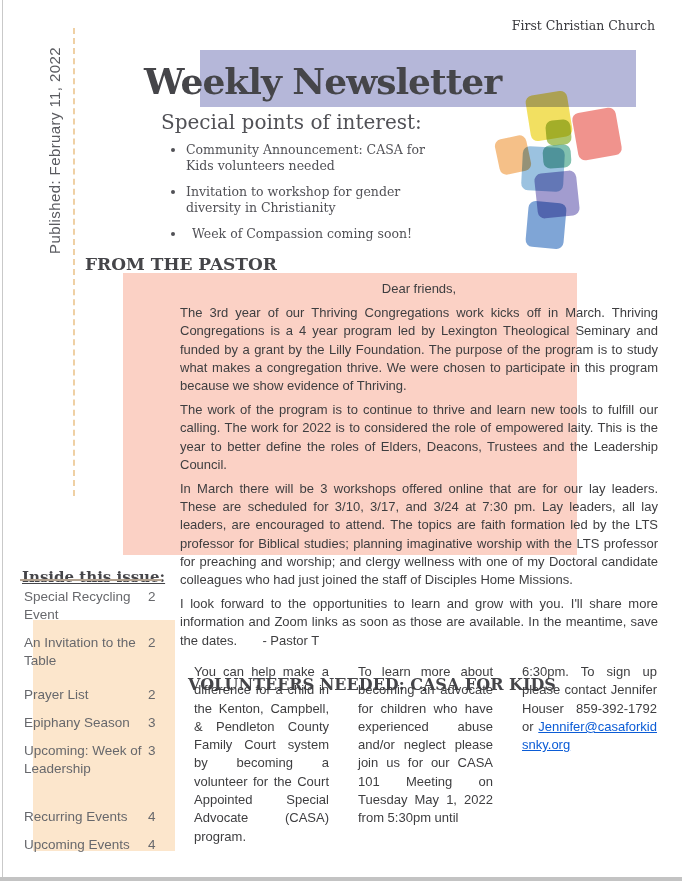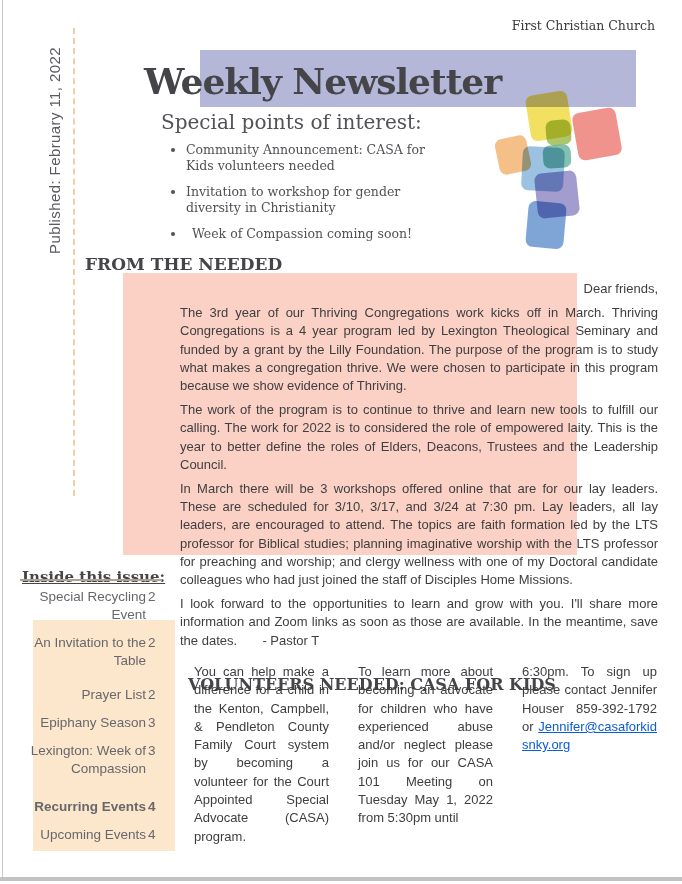--- a/index.html
+++ b/index.html
@@ -36,30 +36,30 @@
   .c-lblue  {left:37px;top:57px;width:42px;height:44px;background:#85b5d9;transform:rotate(3deg);}
   .c-purple {left:51px;top:82px;width:42px;height:45px;background:#8e86c4;transform:rotate(-6deg);}
   .c-blue   {left:42px;top:112px;width:38px;height:46px;background:#6391cd;transform:rotate(5deg);}
 
   .slab-h{font-family:"DejaVu Serif",serif;font-weight:bold;color:#454549;white-space:nowrap;}
   .pastor-h{position:absolute;left:85px;top:254px;font-size:17px;}
   .pink-block{position:absolute;left:123px;top:273px;width:454px;height:282px;background:#fbd1c5;}
   .letter{position:absolute;left:180px;top:280px;width:478px;font-size:13px;line-height:18.2px;
           color:#3e3e40;}
   .letter p{margin:0 0 6px;text-align:justify;}
-  .letter p.salutation{text-align:right;}
+  .letter p.salutation{text-align:center;}
 
   .toc-h{position:absolute;left:22px;top:568px;font-size:15px;text-decoration:underline;}
   .toc-rule{position:absolute;left:20px;top:579px;width:142px;height:2px;background:#b3a290;}
   .peach-block{position:absolute;left:33px;top:620px;width:142px;height:231px;background:#fce6cc;}
   .toc{position:absolute;left:24px;top:588px;width:140px;font-size:13.5px;line-height:18px;color:#67686c;}
   .toc-row{display:flex;margin-bottom:10px;}
   .toc-row.gap-md{margin-top:16px;}
-  .toc-row.gap-lg{margin-top:20px;font-weight:bold;}
-  .toc-label{flex:1;text-align:right;}
+  .toc-row.gap-lg{margin-top:30px;}
+  .toc-label{flex:1;text-align:left;}
   .toc-page{width:16px;text-align:left;padding-left:2px;}
 
   .vol-h{position:absolute;left:188px;top:663px;font-size:16px;margin-top:12px;}
   .cols{position:absolute;left:194px;top:663px;width:463px;display:flex;gap:29px;}
   .col{flex:1;font-size:13px;line-height:18.3px;color:#3e3e40;text-align:justify;}
   .email{color:#0b5cd6;text-decoration:underline;word-break:break-all;cursor:pointer;}
 </style>
 </head>
 <body>
 
@@ -85,21 +85,21 @@
     <div class="c-orange"></div>
     <div class="c-yellow"></div>
     <div class="c-green"></div>
     <div class="c-red"></div>
     <div class="c-teal"></div>
     <div class="c-lblue"></div>
     <div class="c-purple"></div>
     <div class="c-blue"></div>
   </div>
 
-  <div class="pastor-h slab-h">FROM THE NEEDED</div>
+  <div class="pastor-h slab-h">FROM THE PASTOR</div>
   <div class="pink-block"></div>
   <div class="letter">
     <p class="salutation">Dear friends,</p>
     <p>The 3rd year of our Thriving Congregations work kicks off in March.  Thriving Congregations is a 4 year program led by Lexington Theological Seminary and funded by a grant by the Lilly Foundation.  The purpose of the program is to study what makes a congregation thrive.  We were chosen to participate in this program because we show evidence of Thriving.</p>
     <p>The work of the program is to continue to thrive and learn new tools to fulfill our calling.  The work for 2022 is to considered the role of empowered laity.  This is the year to better define the roles of Elders, Deacons, Trustees and the Leadership Council.</p>
     <p>In March there will be 3 workshops offered online that are for our lay leaders.  These are scheduled for 3/10, 3/17, and 3/24 at 7:30 pm.  Lay leaders, all lay leaders, are encouraged to attend.  The topics are faith formation led by the LTS professor for Biblical studies; planning imaginative worship with the LTS professor for preaching and worship; and clergy wellness with one of my Doctoral candidate colleagues who had just joined the staff of Disciples Home Missions.</p>
     <p>I look forward to the opportunities to learn and grow with you.  I'll share more information and Zoom links as soon as those are available.  In the meantime, save the dates.&nbsp;&nbsp;&nbsp;&nbsp;&nbsp;&nbsp; - Pastor T</p>
   </div>
 
   <div class="toc-h slab-h">Inside this issue:</div>
@@ -116,21 +116,21 @@
     </div>
     <div class="toc-row gap-md">
       <span class="toc-label">Prayer List</span>
       <span class="toc-page">2</span>
     </div>
     <div class="toc-row">
       <span class="toc-label">Epiphany Season</span>
       <span class="toc-page">3</span>
     </div>
     <div class="toc-row">
-      <span class="toc-label">Lexington: Week of Compassion</span>
+      <span class="toc-label">Upcoming: Week of Leadership</span>
       <span class="toc-page">3</span>
     </div>
     <div class="toc-row gap-lg">
       <span class="toc-label">Recurring Events</span>
       <span class="toc-page">4</span>
     </div>
     <div class="toc-row">
       <span class="toc-label">Upcoming Events</span>
       <span class="toc-page">4</span>
     </div>

